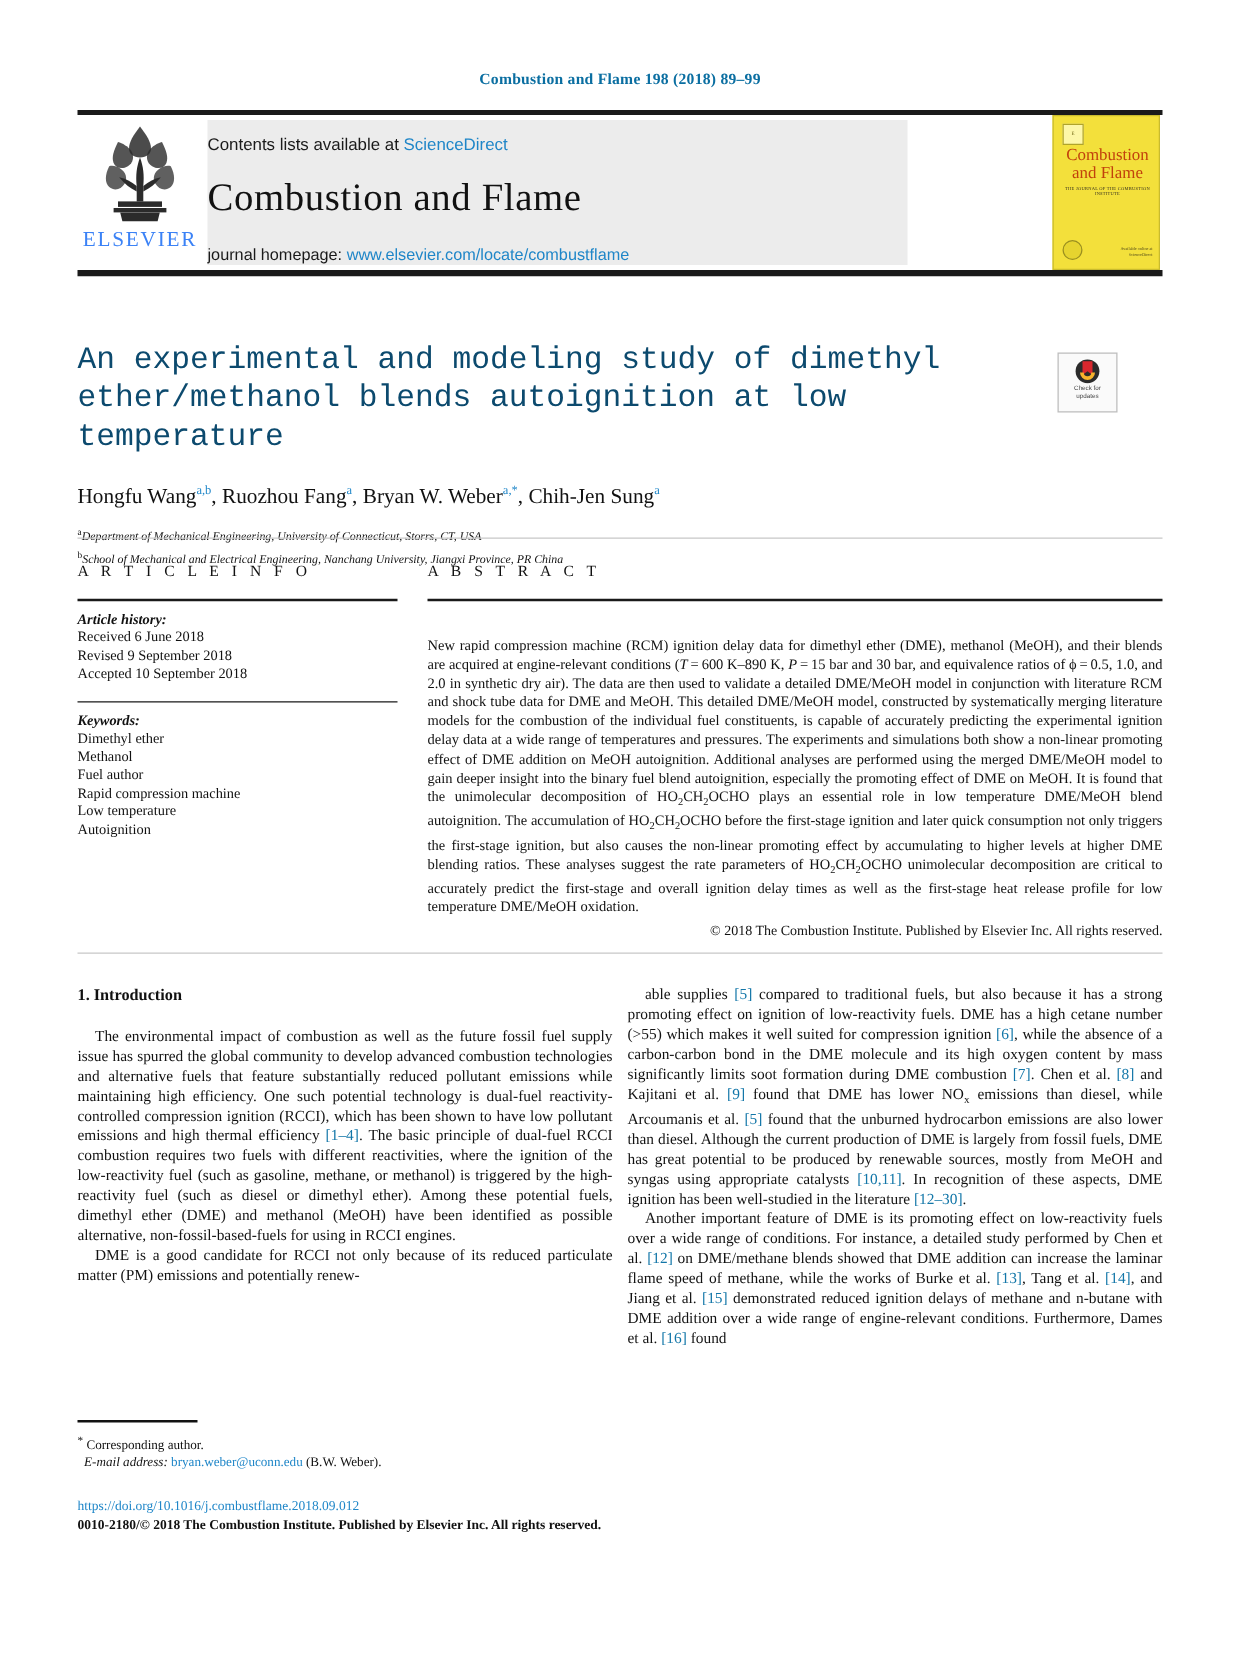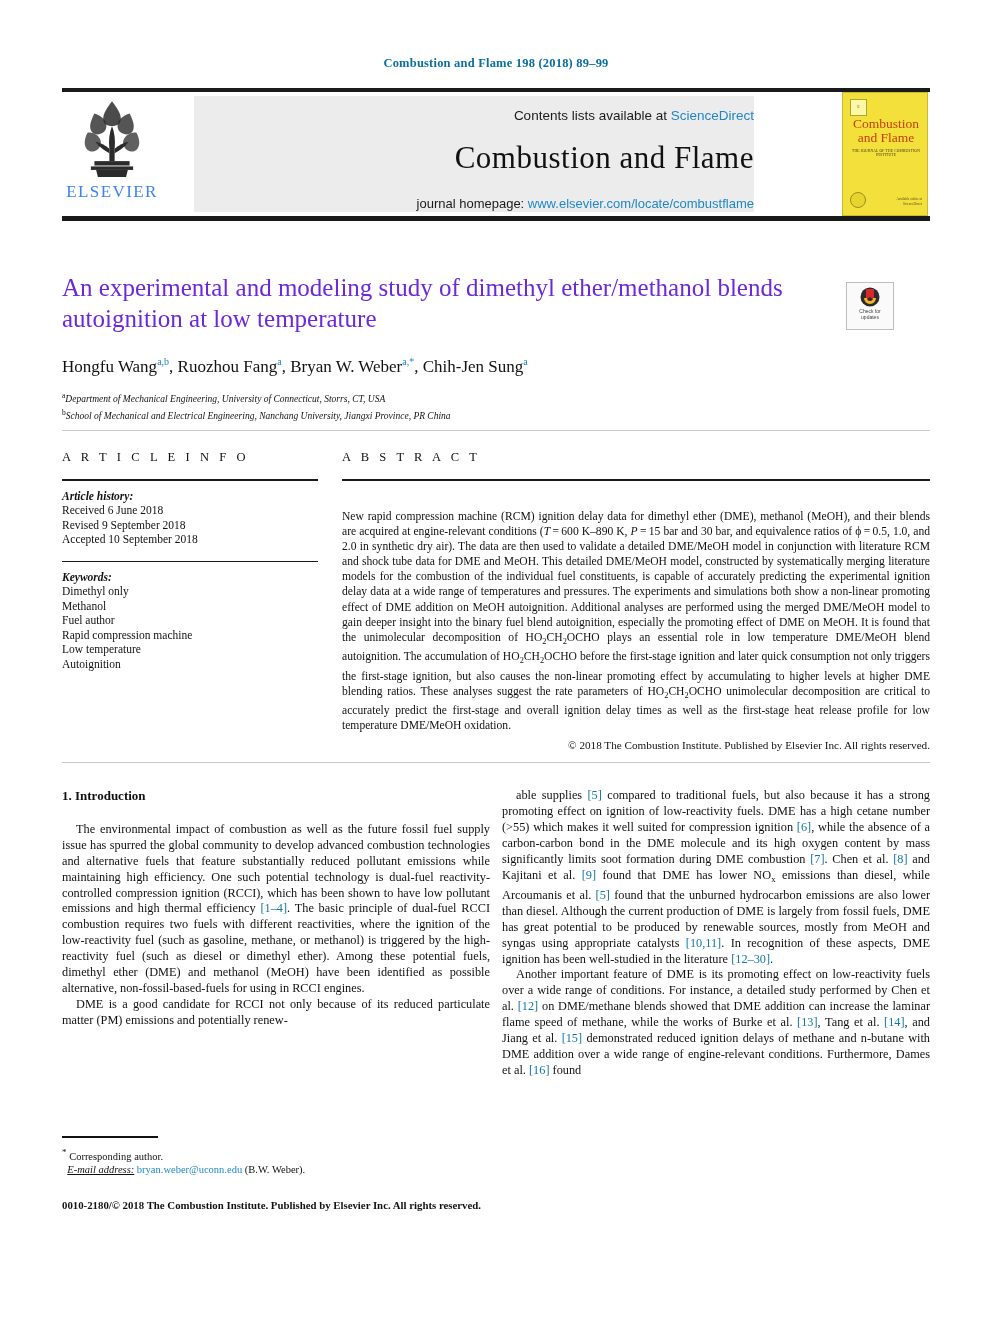--- a/index.html
+++ b/index.html
@@ -77,22 +77,21 @@
     font-weight: normal;
     margin-top: -2px;
   }
   .masthead-center {
     position: absolute;
     left: 104px;
     top: 8px;
     width: 560px;
     height: 116px;
     background: #ececec;
-    text-align: right;
-    margin-left: 28px;
+    text-align: left;
   }
   .contents-line {
     font-family: "Liberation Sans", sans-serif;
     font-size: 13.5px;
     color: #1a1a1a;
     padding-top: 12px;
   }
   .contents-line a, .link {
     color: #1f86c8;
     text-decoration: none;
@@ -170,24 +169,24 @@
     line-height: 5px;
   }
   
   .title-block {
     position: absolute;
     left: 62px;
     top: 272px;
     width: 740px;
   }
   .paper-title {
-    font-family: Liberation Serif, serif;
+    font-family: Liberation Mono, monospace;
     font-size: 25px;
     line-height: 31px;
-    color: #6d28d9;
+    color: #0c4a6e;
     margin: 0;
     font-weight: normal;
   }
   .authors {
     font-family: "Liberation Serif", serif;
     font-size: 17px;
     color: #111;
     margin-top: 22px;
   }
   .authors sup {
@@ -340,21 +339,21 @@
     line-height: 14px;
     color: #111;
   }
   .footnote-rule {
     width: 96px;
     height: 1.5px;
     background: #111;
     margin-bottom: 7px;
   }
   .footnote-star { font-size: 9px; vertical-align: super; }
-  .footnote-em { font-style: italic; text-decoration: underline; }
+  .footnote-em { font-style: italic; }
   
   .page-footer {
     position: absolute;
     left: 62px;
     top: 1198px;
     width: 700px;
     font-size: 10.8px;
     line-height: 15px;
   }
   .doi-line { color: #1276a8; }
@@ -451,21 +450,21 @@
       <div class="info-label">Article history:</div>
       <div class="info-item">Received 6 June 2018</div>
       <div class="info-item">Revised 9 September 2018</div>
       <div class="info-item">Accepted 10 September 2018</div>
     </div>
 
     <div class="info-rule"></div>
 
     <div class="info-group">
       <div class="info-label">Keywords:</div>
-      <div class="info-item">Dimethyl only</div>
+      <div class="info-item">Dimethyl ether</div>
       <div class="info-item">Methanol</div>
       <div class="info-item">Fuel author</div>
       <div class="info-item">Rapid compression machine</div>
       <div class="info-item">Low temperature</div>
       <div class="info-item">Autoignition</div>
     </div>
   </div>
 
   <div class="col-abstract">
     <div class="head-label">A B S T R A C T</div>
@@ -494,16 +493,19 @@
       <span>Corresponding author.</span>
     </div>
     <div>
       &nbsp;&nbsp;<span class="footnote-em">E-mail address:</span>
       <a class="link" href="#">bryan.weber@uconn.edu</a>
       <span>(B.W. Weber).</span>
     </div>
   </div>
 
   <div class="page-footer">
+    <div class="doi-line">
+      <a class="link" href="#">https://doi.org/10.1016/j.combustflame.2018.09.012</a>
+    </div>
     <div class="issn-line">0010-2180/© 2018 The Combustion Institute. Published by Elsevier Inc. All rights reserved.</div>
   </div>
 
 </div>
 
 </body></html>

